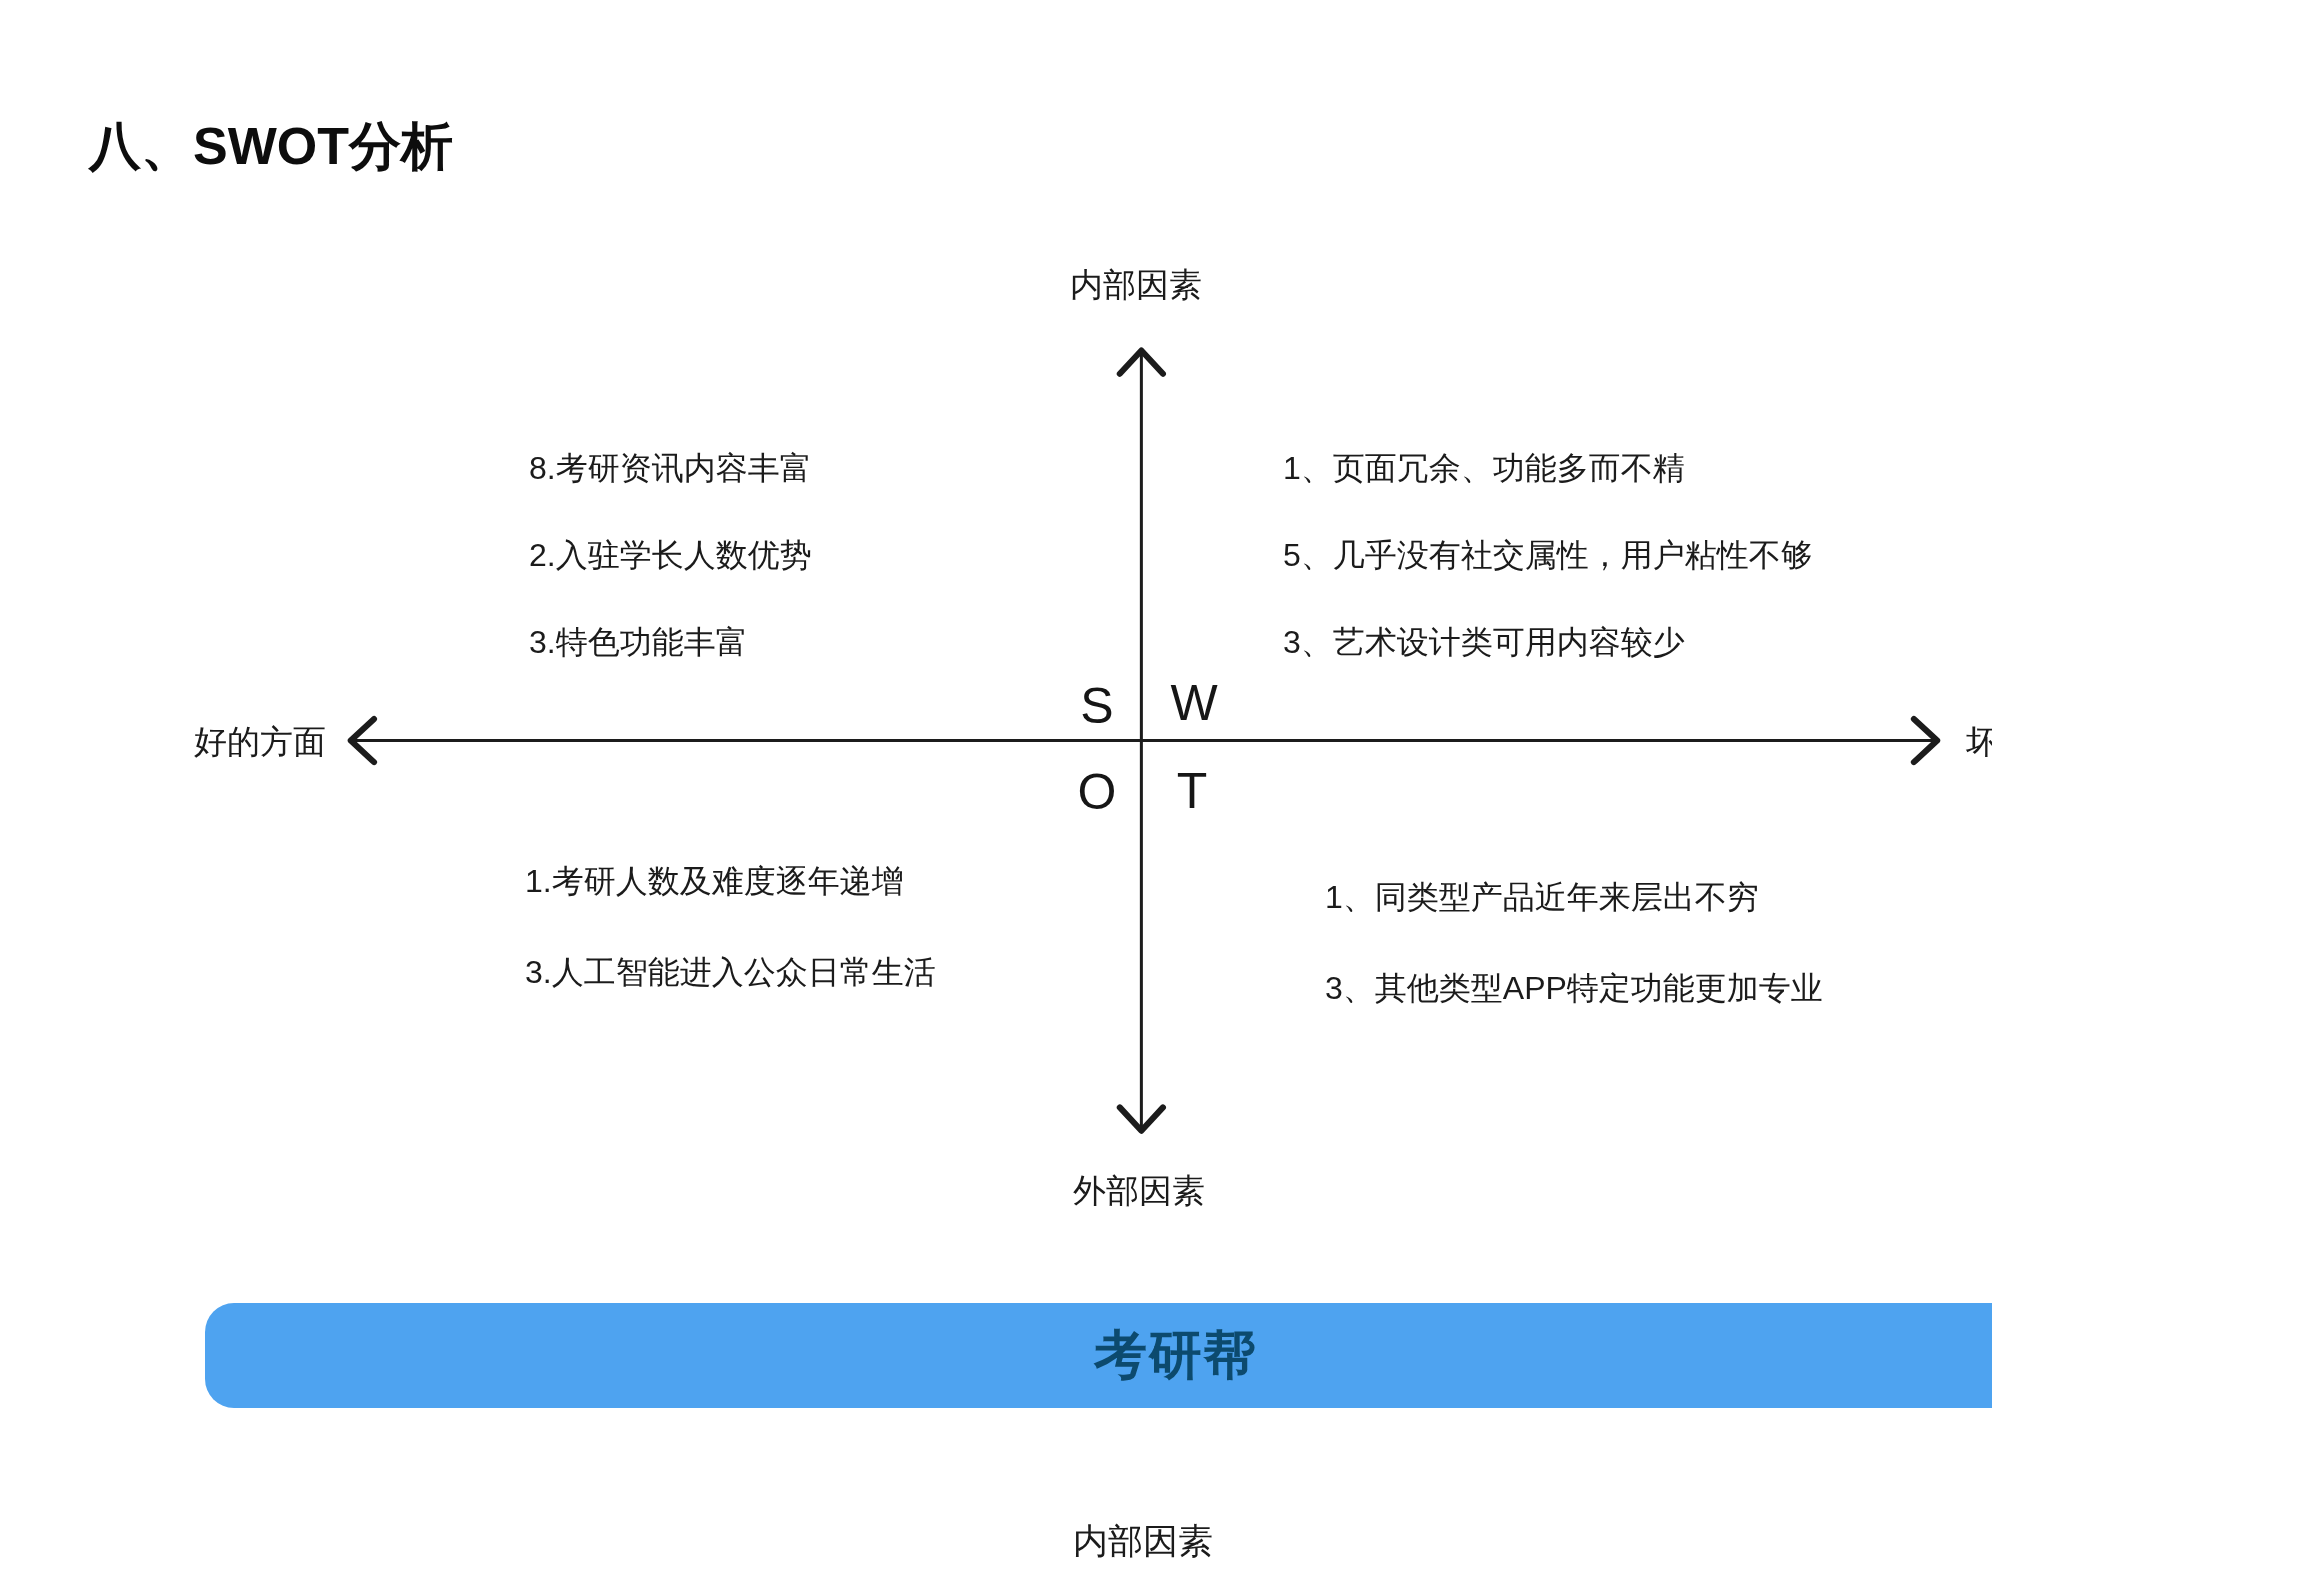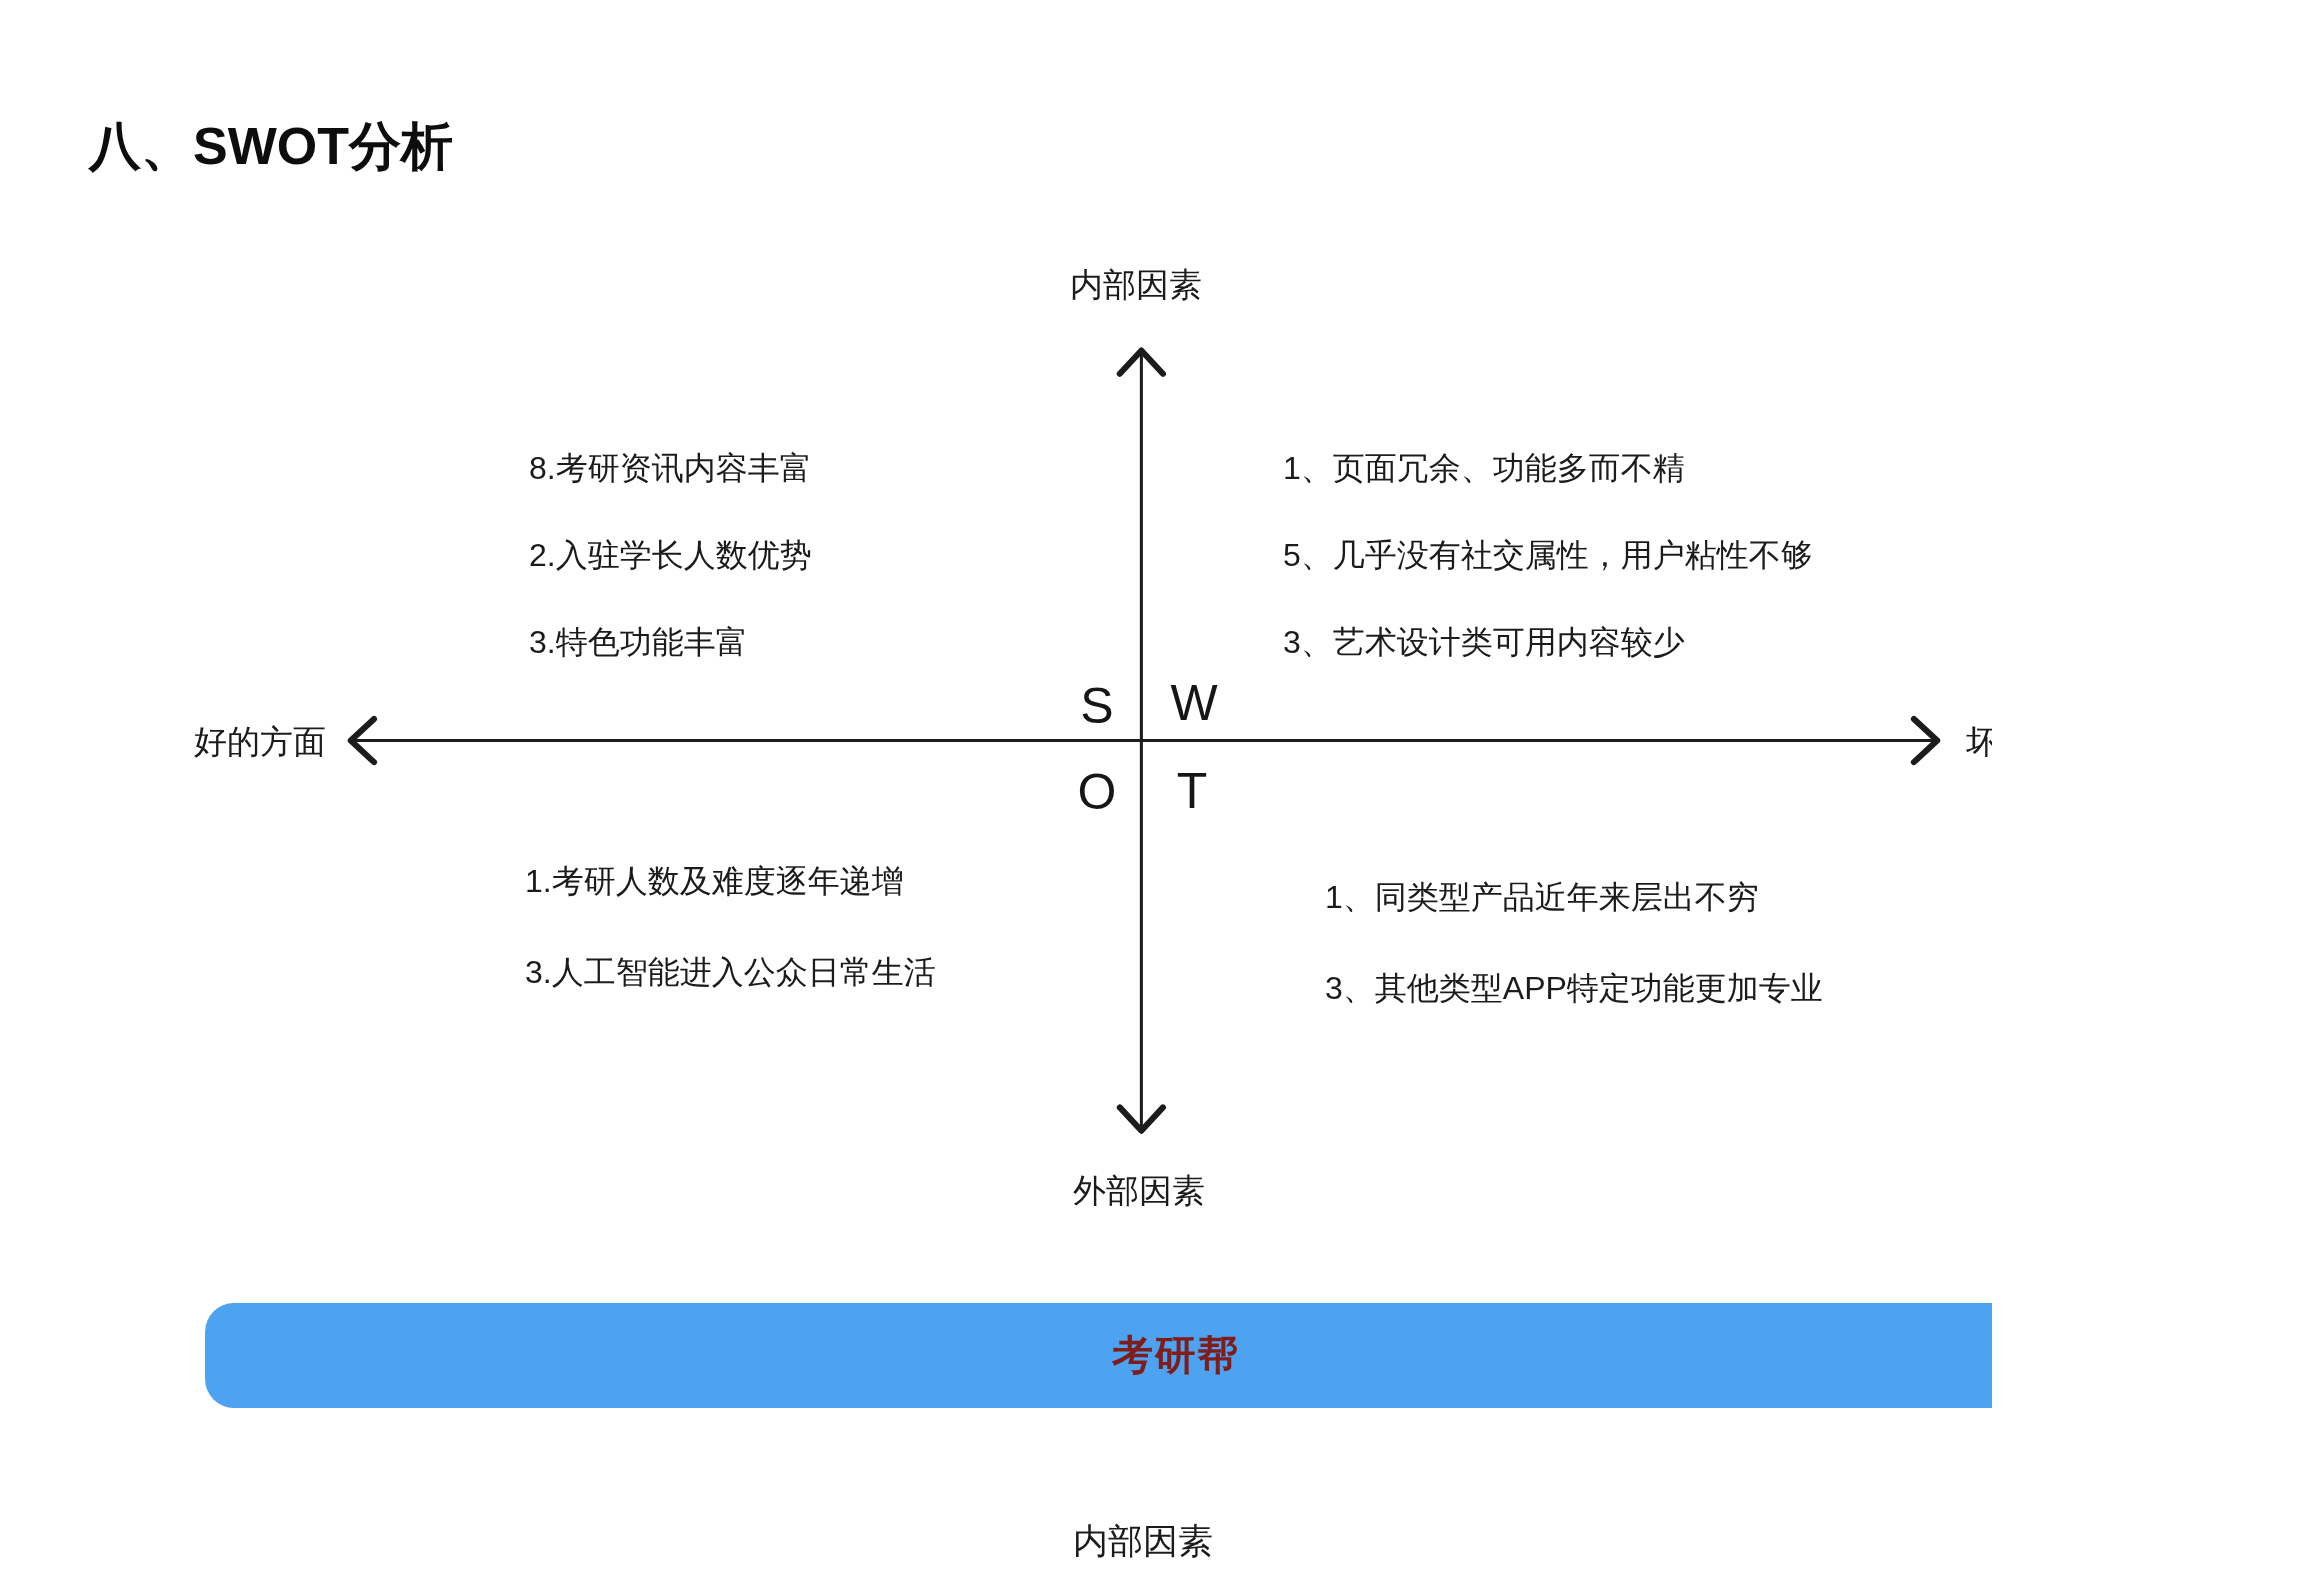--- a/index.html
+++ b/index.html
@@ -81,22 +81,22 @@
     top: 1303px;
     width: 1942px;
     height: 105px;
     border-radius: 29px;
     background: #4EA3F0;
     display: flex;
     align-items: center;
     justify-content: center;
   }
   .banner-label {
-    color: #7f1d1d;
-    font-size: 41px;
+    color: #0c4a6e;
+    font-size: 53px;
     font-weight: 700;
     letter-spacing: 1.7px;
   }
   .footer-label {
     position: absolute;
     left: 1073px;
     top: 1523px;
     font-size: 35px;
     line-height: 36px;
     color: #1b1b1b;

